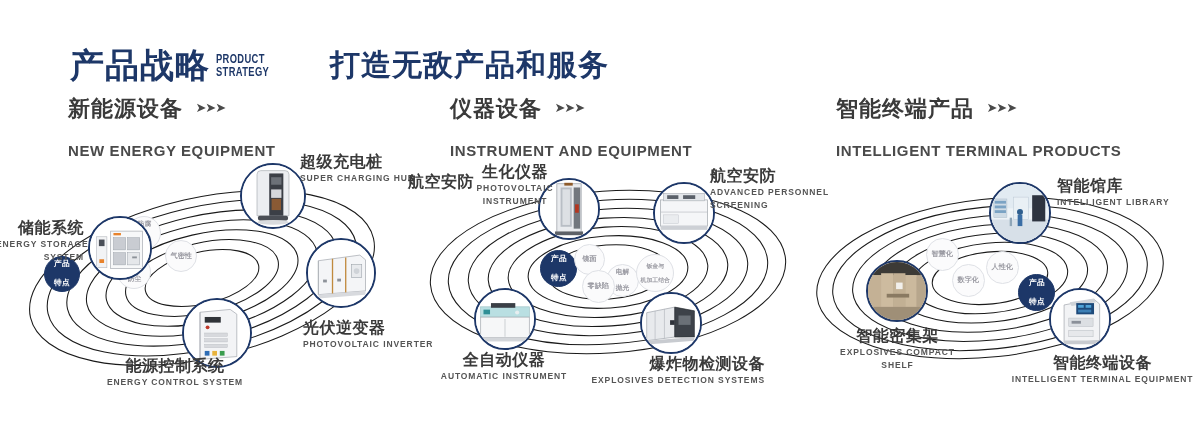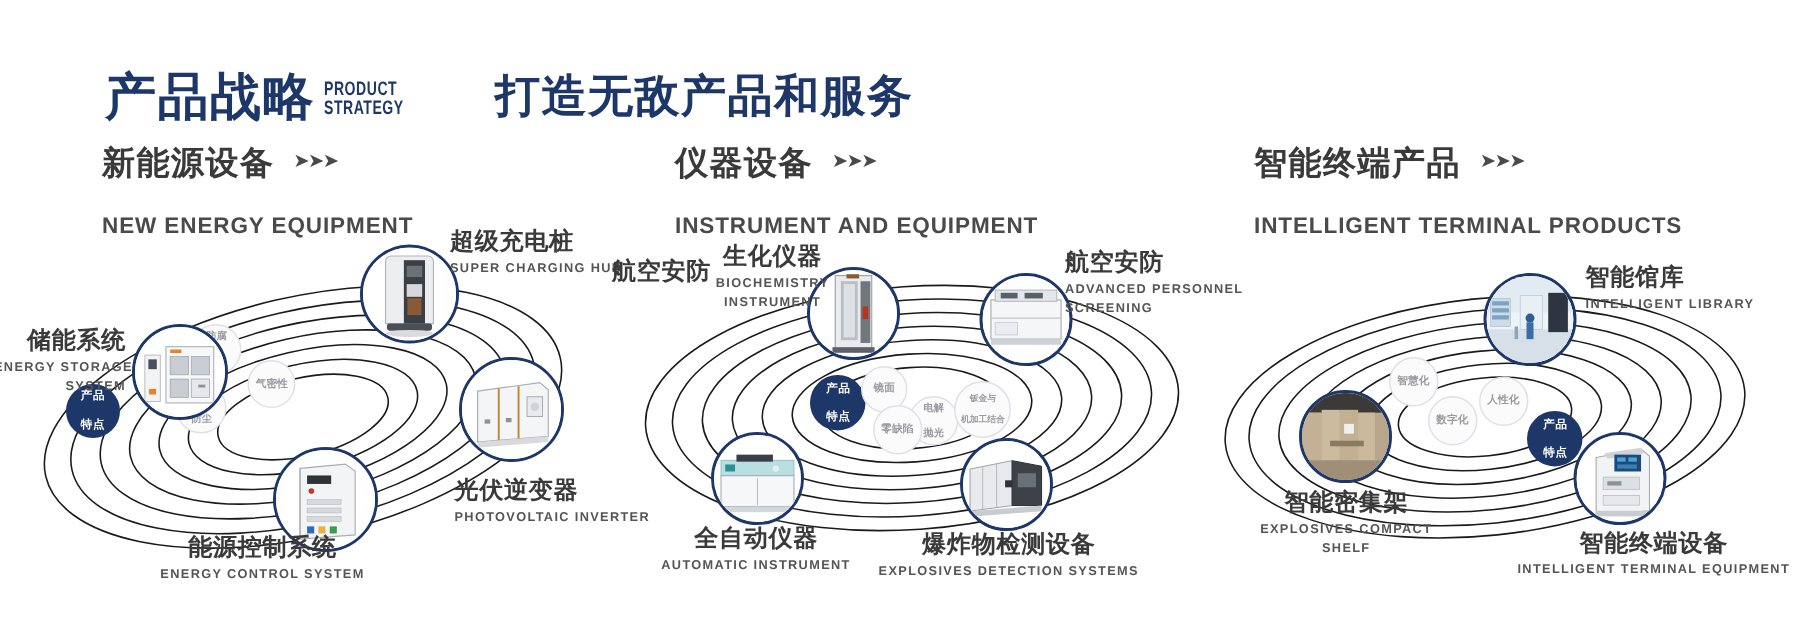--- a/index.html
+++ b/index.html
@@ -271,21 +271,21 @@
       <rect x="22" y="8" width="12" height="42" fill="#b9bec5"></rect>
       <rect x="24" y="10" width="8" height="38" fill="#dde0e4"></rect>
       <rect x="36" y="8" width="7" height="44" fill="#72777e"></rect>
       <rect x="37.5" y="26" width="4" height="9" fill="#b4361f"></rect>
       <rect x="26" y="3" width="9" height="3" fill="#8d5a2a"></rect>
       <rect x="16" y="55" width="30" height="4" fill="#5d6167"></rect>
     </svg>
   </div>
   <div class="cap center" style="left:60px; top:12px; width:110px;">
     <div class="cn">生化仪器</div>
-    <div class="en">BIOCHEMISTRY</div>
+    <div class="en">PHOTOVOLTAIC</div>
     <div class="en">INSTRUMENT</div>
   </div>
 
   <div class="node" style="left:253px; top:32px; width:62px; height:62px;">
     <svg class="photo" viewBox="0 0 62 62">
       <rect width="62" height="62" fill="#fff"></rect>
       <rect x="6" y="17" width="50" height="28" fill="#f5f6f8" stroke="#a6abb1" stroke-width="0.8"></rect>
       <rect x="9" y="10" width="44" height="8" fill="#e3e6ea" stroke="#a6abb1" stroke-width="0.6"></rect>
       <rect x="13" y="12" width="12" height="4" fill="#5a6069"></rect>
       <rect x="30" y="12" width="13" height="4" fill="#5a6069"></rect>
@@ -322,21 +322,21 @@
       <rect width="62" height="62" fill="#fff"></rect>
       <polygon points="5,20 35,14 35,46 5,50" fill="#e8eaed" stroke="#9ba0a7" stroke-width="0.7"></polygon>
       <line x1="14" y1="18" x2="14" y2="48.5" stroke="#b4b8be" stroke-width="0.7"></line>
       <line x1="24" y1="16" x2="24" y2="47.5" stroke="#b4b8be" stroke-width="0.7"></line>
       <polygon points="35,14 56,18 56,46 35,46" fill="#3d4249" stroke="#2a2e33" stroke-width="0.7"></polygon>
       <rect x="39" y="23" width="13" height="10" fill="#6a7077"></rect>
       <rect x="30" y="28" width="5" height="5" fill="#2e323a"></rect>
       <polygon points="5,50 56,46 56,50 5,54" fill="#c8cbd0"></polygon>
     </svg>
   </div>
-  <div class="cap center" style="left:180px; top:204px; width:185px;">
+  <div class="cap center" style="left:180px; top:204px; width:185px;text-align:right;">
     <div class="cn">爆炸物检测设备</div>
     <div class="en">EXPLOSIVES DETECTION SYSTEMS</div>
   </div>
 </div>
 
 <div class="diagram" style="left:790px; top:150px; width:410px; height:250px;">
 
   <svg class="orbits" width="410" height="250" viewBox="0 0 410 250">
     <g fill="none" stroke="#1a1a1a" stroke-width="1.05">
       <ellipse cx="200" cy="128" rx="58" ry="26" transform="rotate(-6 200 128)"></ellipse>

